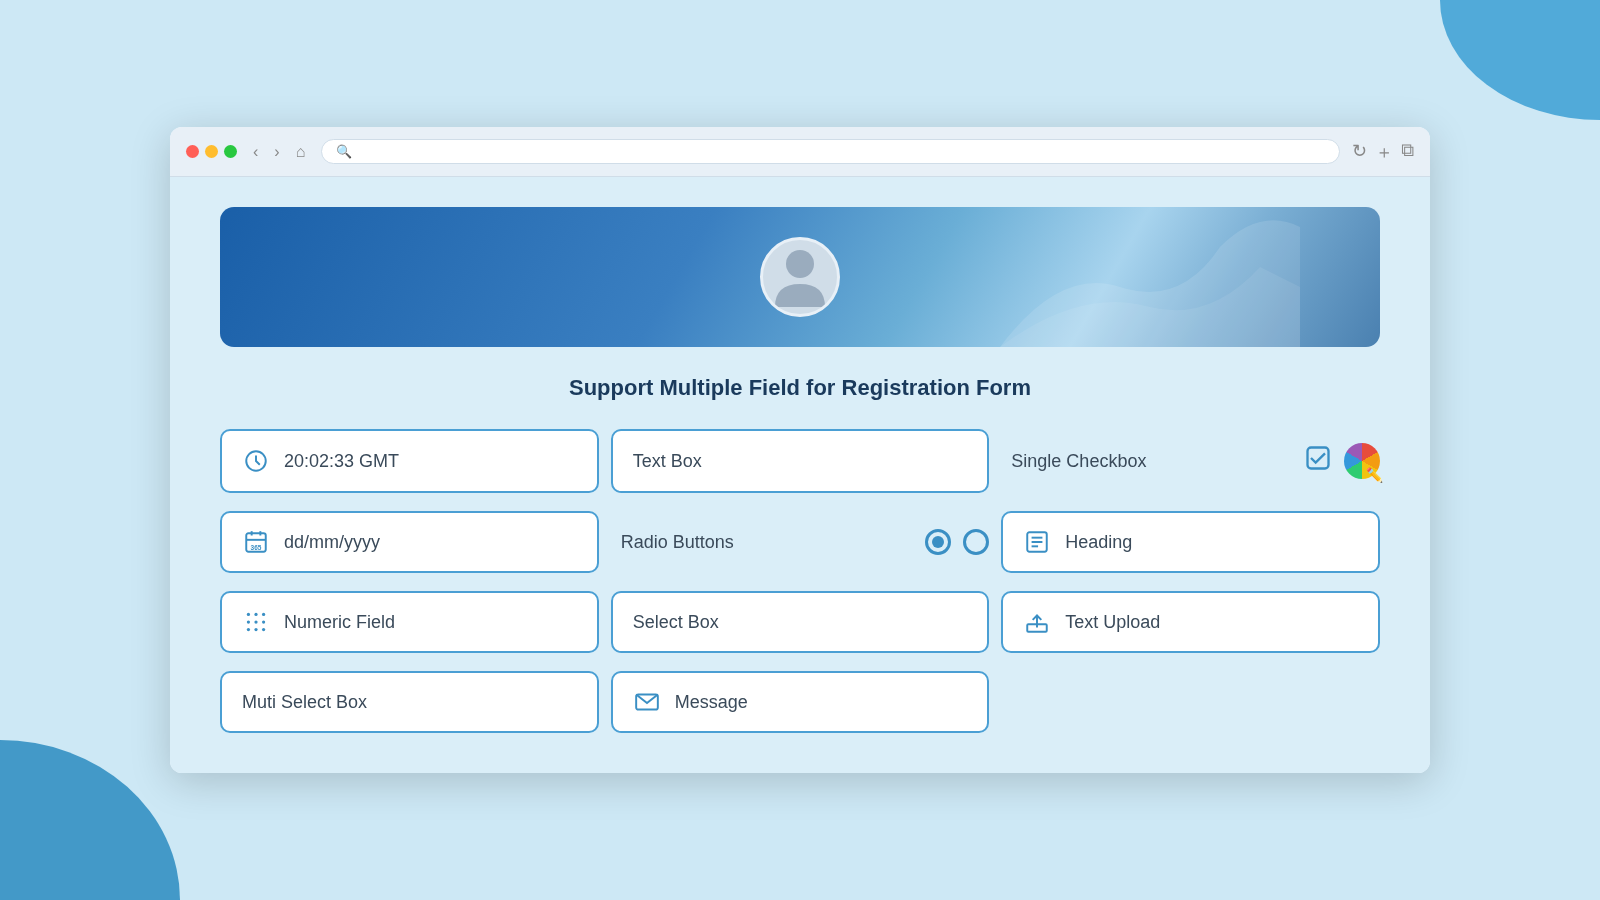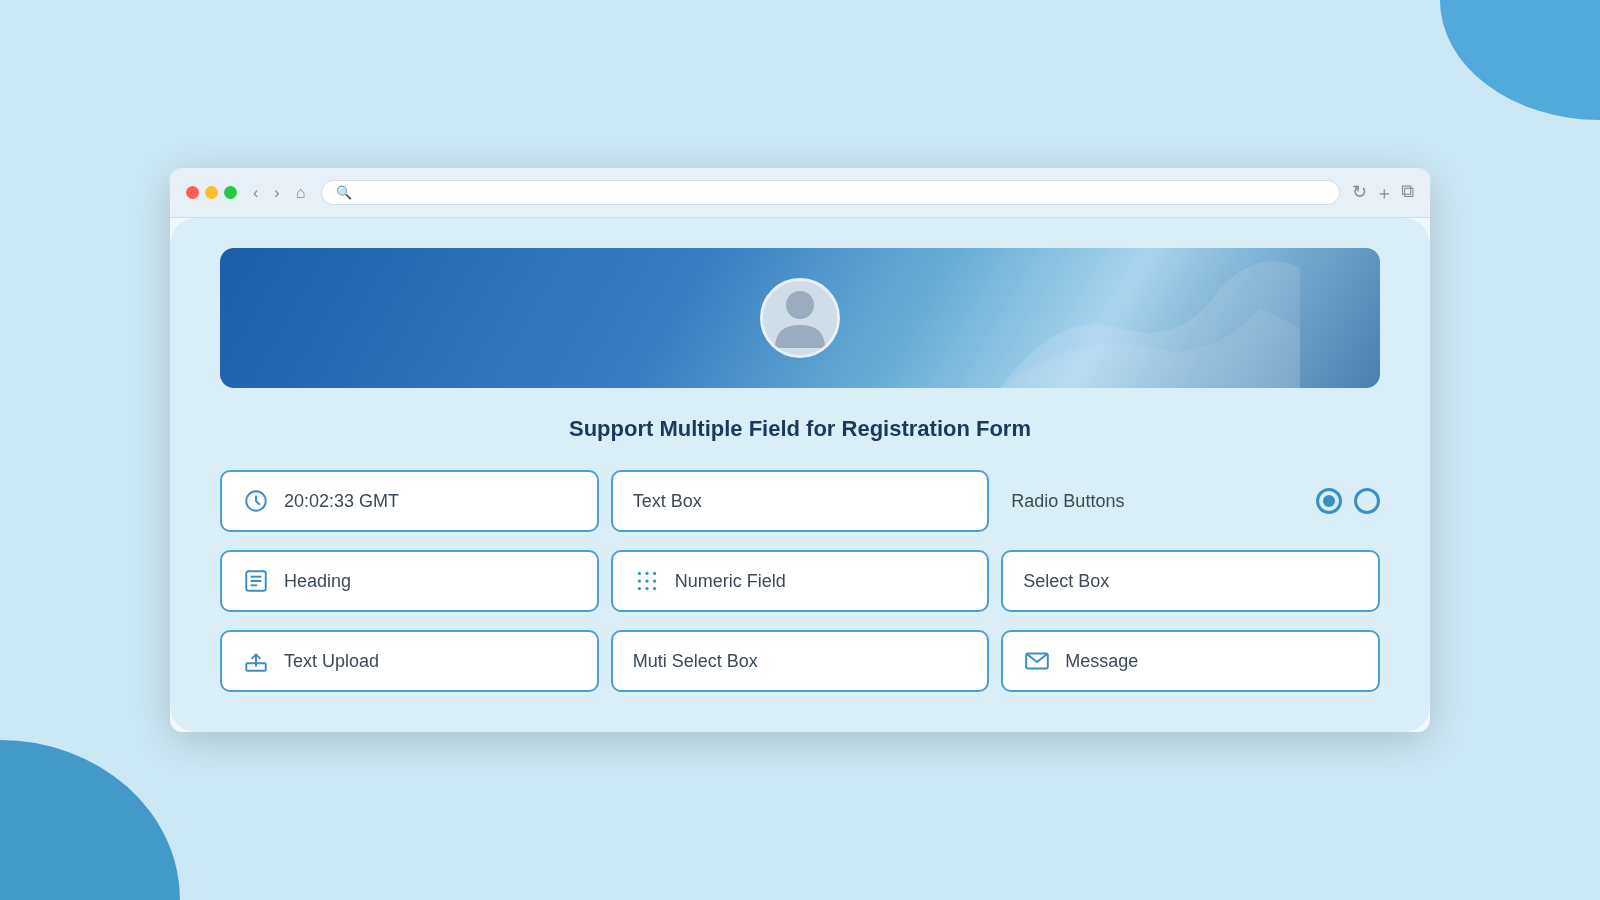--- a/index.html
+++ b/index.html
@@ -80,21 +80,20 @@
       display: flex; align-items: center; gap: 6px;
     }
     .browser-actions {
       display: flex; gap: 8px; color: #888; font-size: 18px;
     }
 
     
     .browser-content {
       background: #daeef8;
       padding: 30px 50px 40px;
-      border-radius: 26px;
     }
 
     
     .hero-banner {
       width: 100%;
       height: 140px;
       border-radius: 14px;
       background: linear-gradient(120deg, #1a5fa8 0%, #3a7fc1 40%, #6aaed6 60%, #a8d4ee 75%, #7bafd4 85%, #4a80b0 100%);
       position: relative;
       overflow: hidden;
@@ -277,21 +276,43 @@
             <polyline points="12 7 12 12 15.5 15.5"></polyline>
           </svg>
         </span>
         <span class="field-label">20:02:33 GMT</span>
       </div>
 
       <div class="field-item">
         <span class="field-label">Text Box</span>
       </div>
 
-
+      <div class="field-item field-plain" style="display:flex;align-items:center;gap:12px;background:transparent;border:none;">
+        <span class="field-label" style="flex:1;font-size:18px;color:#3a4a5a;">Single Checkbox</span>
+        <span class="checkbox-icon">
+          <svg width="28" height="28" viewBox="0 0 24 24" fill="none" stroke="#3a8fc4" stroke-width="2">
+            <rect x="3" y="3" width="18" height="18" rx="3"></rect>
+            <polyline points="6 12 10 16 18 8"></polyline>
+          </svg>
+        </span>
+        <div class="color-wheel"></div>
+      </div>
+
+      <div class="field-item">
+        <span class="field-icon">
+          <svg class="icon-svg" viewBox="0 0 24 24">
+            <rect x="3" y="4" width="18" height="17" rx="2"></rect>
+            <line x1="16" y1="2" x2="16" y2="6"></line>
+            <line x1="8" y1="2" x2="8" y2="6"></line>
+            <line x1="3" y1="10" x2="21" y2="10"></line>
+            <text x="7" y="19" font-size="6" fill="#3a8fc4" stroke="none" font-weight="bold">365</text>
+          </svg>
+        </span>
+        <span class="field-label">dd/mm/yyyy</span>
+      </div>
 
 
       <div class="field-item field-plain" style="display:flex;align-items:center;gap:12px;background:transparent;border:none;justify-content:space-between;">
         <span class="field-label" style="flex:1;font-size:18px;color:#3a4a5a;">Radio Buttons</span>
         <div class="radio-filled">
           <div class="radio-filled-dot"></div>
         </div>
         <div class="radio-empty"></div>
       </div>
 

